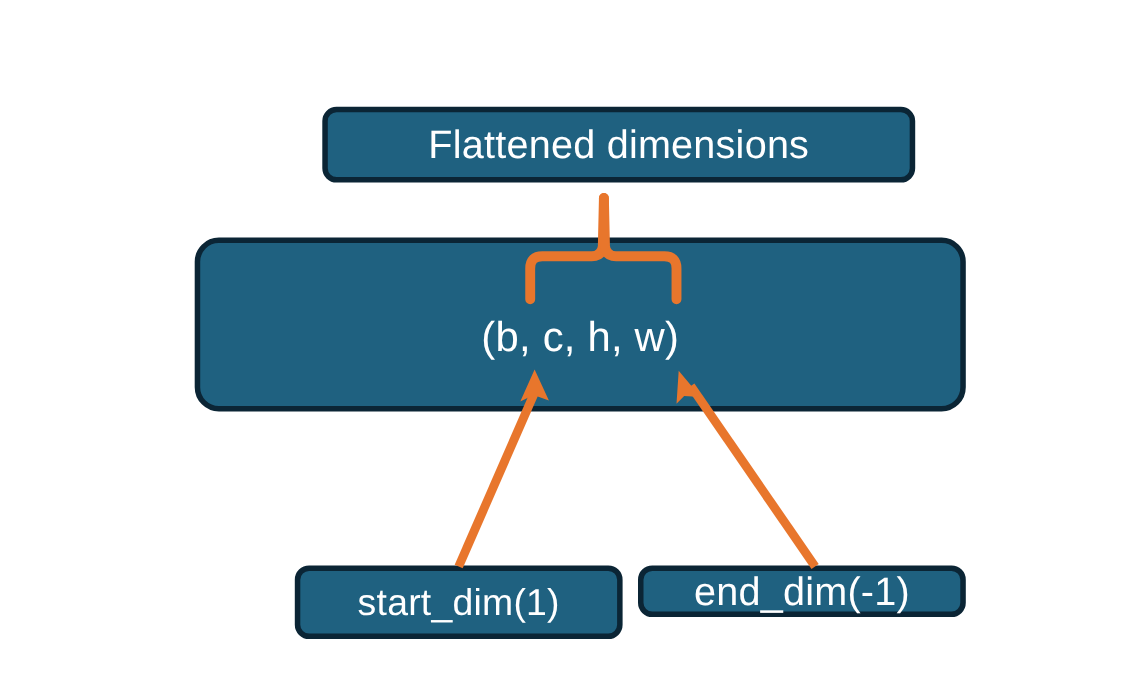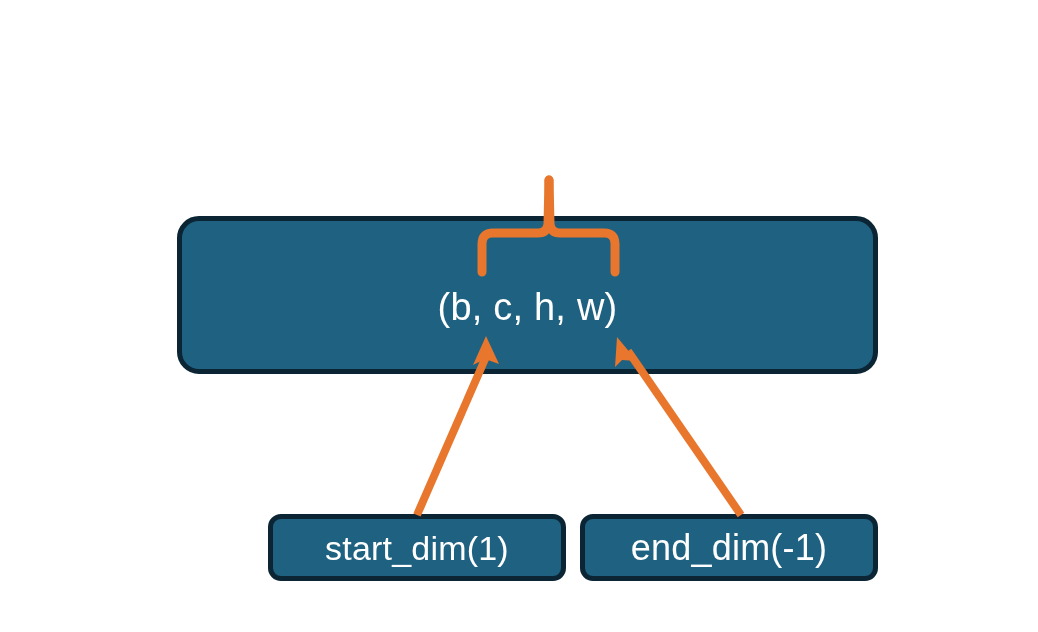--- a/index.html
+++ b/index.html
@@ -71,21 +71,21 @@
     top: 514px;
     width: 298px;
     height: 67px;
     border-radius: 13px;
     font-size: 34px;
   }
   #node-end-dim {
     left: 580px;
     top: 514px;
     width: 298px;
-    height: 67px;
+    height: 47px;
     border-radius: 13px;
     font-size: 36px;
     text-align: center;
   }
 
   
   svg.overlay {
     position: absolute;
     left: 0;
     top: 0;
@@ -95,20 +95,23 @@
     pointer-events: none;
   }
   #brace-layer { z-index: 3; }
   #arrow-layer { z-index: 4; }
 </style>
 </head>
 <body>
 
 <div id="canvas">
 
+  <div class="node" id="node-flattened">
+    <span class="node-label">Flattened dimensions</span>
+  </div>
 
   <div class="node" id="node-shape">
     <span class="node-label">(b, c, h, w)</span>
   </div>
 
   <div class="node" id="node-start-dim">
     <span class="node-label">start_dim(1)</span>
   </div>
 
   <div class="node" id="node-end-dim">

